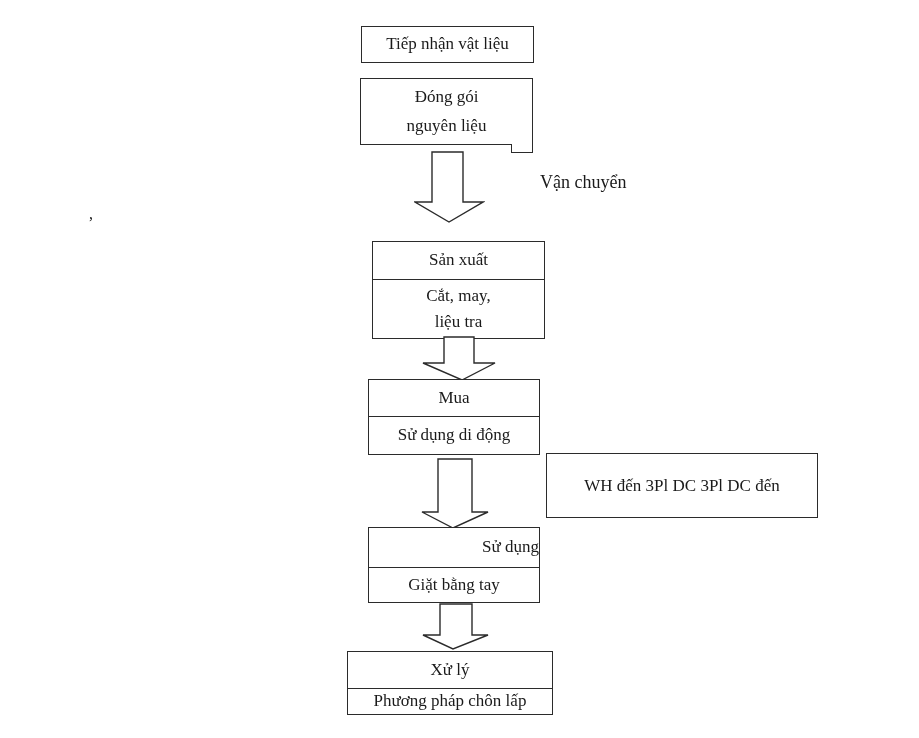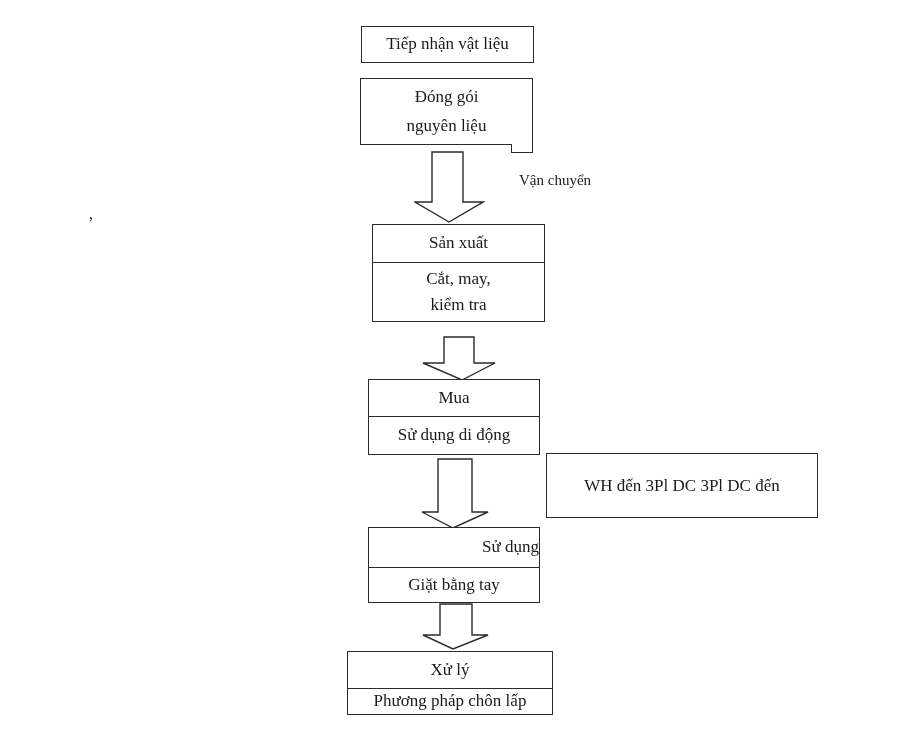--- a/index.html
+++ b/index.html
@@ -60,41 +60,41 @@
     line-height: 21px;
   }
   
   #box-receive   { left: 361px; top: 26px;  width: 173px; height: 37px; }
   #box-packing   { left: 360px; top: 78px;  width: 173px; height: 67px; }
   #box-packing-step {
     position: absolute; left: 511px; top: 143.5px; width: 22px; height: 9px;
     box-sizing: border-box;
     border: 1.5px solid #2b2b2b; border-top: none; background: #ffffff;
   }
-  #box-production { left: 372px; top: 224px; width: 173px; height: 98px; }
+  #box-production { left: 372px; top: 241px; width: 173px; height: 98px; }
   #box-production .compartment-header { height: 38px; }
   #box-purchase  { left: 368px; top: 379px; width: 172px; height: 76px; }
   #box-purchase .compartment-header { height: 37px; }
   #box-logistics { left: 546px; top: 453px; width: 272px; height: 65px; }
   #box-use       { left: 368px; top: 527px; width: 172px; height: 76px; }
   #box-use .compartment-header { height: 40px; justify-content: flex-end; }
   #box-disposal  { left: 347px; top: 651px; width: 206px; height: 64px; }
   #box-disposal .compartment-header { height: 37px; }
 
   .flow-arrow { position: absolute; }
   #arrow-1 { left: 414px; top: 151px; }
   #arrow-2 { left: 422px; top: 336px; }
   #arrow-3 { left: 421px; top: 458px; }
   #arrow-4 { left: 422px; top: 603px; }
 
   #label-transport {
     position: absolute;
-    left: 519px;
+    left: 540px;
     top: 172px;
-    font-size: 15px;
+    font-size: 18px;
     white-space: nowrap;
   }
   #stray-mark {
     position: absolute;
     left: 89px;
     top: 205px;
     font-size: 16px;
   }
 </style>
 </head>
@@ -119,21 +119,21 @@
   </svg>
 
   <span id="label-transport">Vận chuyển</span>
 
   <div class="box split" id="box-production">
     <div class="compartment-header">
       <span>Sản xuất</span>
     </div>
     <div class="compartment-body two-line">
       <span>Cắt, may,</span>
-      <span>kiểm tra</span>
+      <span>liệu tra</span>
     </div>
   </div>
 
   <svg class="flow-arrow" id="arrow-2" width="75" height="46" viewBox="0 0 75 46">
     <polygon points="22,1 52,1 52,27 73,27 40,44 1,27 22,27" fill="#ffffff" stroke="#2b2b2b" stroke-width="1.4"></polygon>
   </svg>
 
   <div class="box split" id="box-purchase">
     <div class="compartment-header">
       <span>Mua</span>

